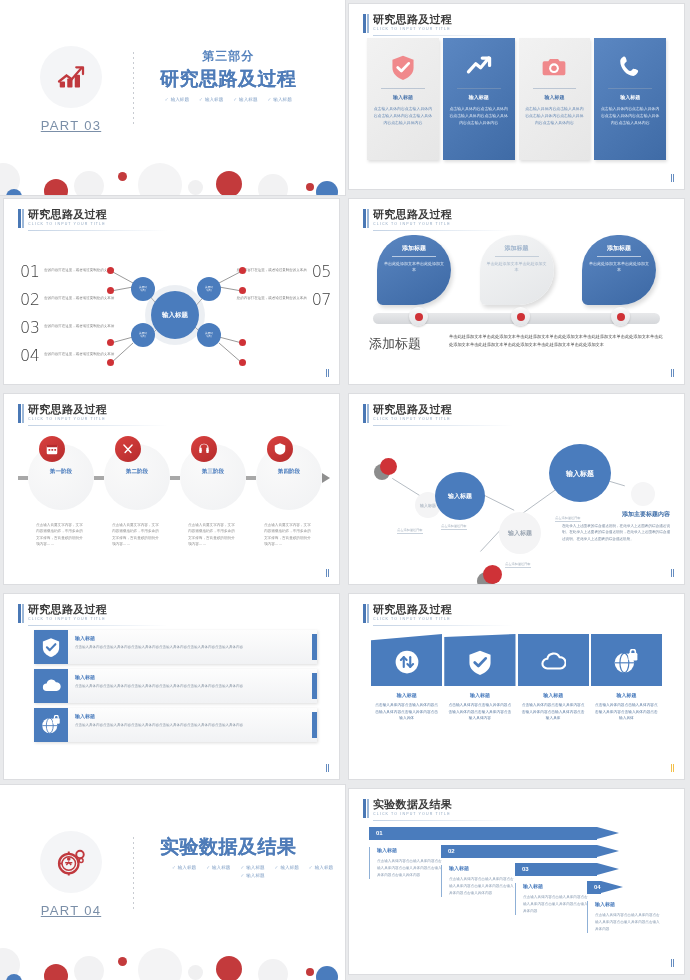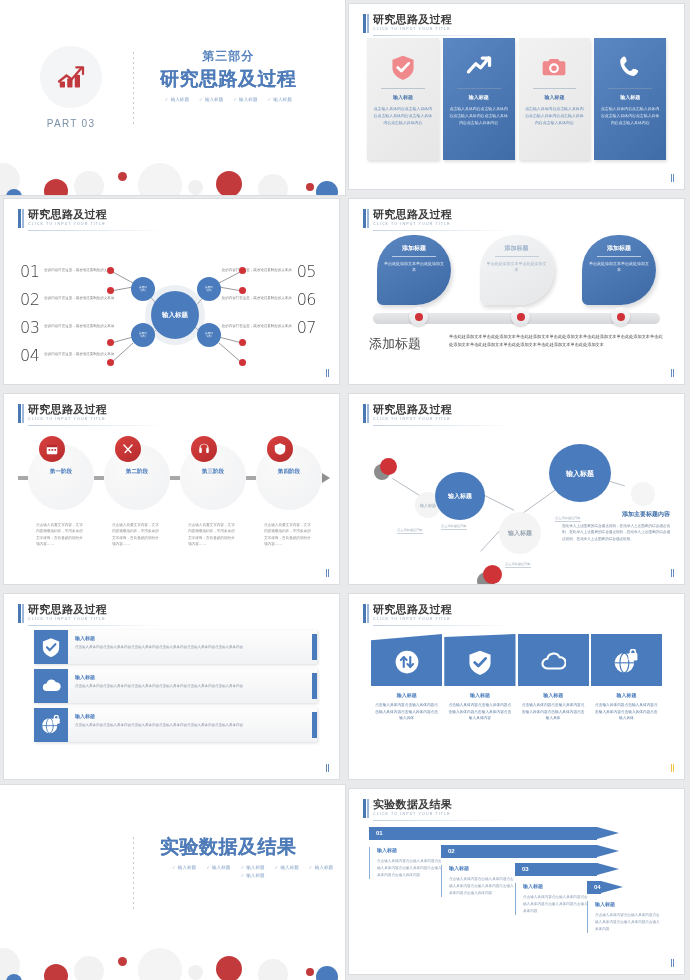--- a/index.html
+++ b/index.html
@@ -16,21 +16,21 @@
   .hdr .sub{ margin-left:10px; margin-top:2px; font-size:3.6px; color:#8fa6c0; letter-spacing:1.1px; }
   .hdr .rule{ position:absolute; left:10px; top:22px; width:140px; height:1px; background:linear-gradient(to right,#c3d2e4,#ffffff); }
   .pgmark{ position:absolute; right:9px; bottom:7px; width:4px; height:8px; background:repeating-linear-gradient(to right,#4a78b5 0 1px,#fff 1px 2px); opacity:.85;}
   .pgmark.orange{ background:repeating-linear-gradient(to right,#f0b429 0 1px,#fff 1px 2px); }
 
   
   .part{ position:absolute; inset:0; background:#fff; }
   .part .left{ position:absolute; left:34px; top:46px; width:74px; text-align:center; }
   .part .disc{ width:62px;height:62px;border-radius:50%;background:#f4f5f7;margin:0 auto;display:flex;align-items:center;justify-content:center; }
   .part .disc svg{ width:36px;height:36px; }
-  .part .pn{ margin-top:10px; font-size:10px; color:#7b8fa8; letter-spacing:1.3px; }
+  .part .pn{ margin-top:10px; font-size:13px; color:#7b8fa8; letter-spacing:1.3px;text-decoration:underline; }
   .part .divider{ position:absolute; left:133px; top:52px; width:1px; height:72px; background:repeating-linear-gradient(to bottom,#c8ccd2 0 2px,transparent 2px 5px); }
   .part .right{ position:absolute; left:160px; top:48px; }
   .part .t1{ font-size:12px; font-weight:bold; color:#5683bd; letter-spacing:1px; text-align:center; }
   .part .t2{ font-size:19px; font-weight:bold; letter-spacing:.5px; color:#4f7cb8;
              background:linear-gradient(to bottom,#7ba3d6 0%,#3d6aa8 100%); -webkit-background-clip:text; background-clip:text; -webkit-text-fill-color:transparent;
              text-shadow:0 0 0 #4f7cb8; margin-top:1px; }
   .part .chips{ margin-top:5px; display:flex; flex-wrap:wrap; gap:3px 10px; justify-content:center; }
   .part .chips span{ font-size:4.6px; color:#7d9dc4; white-space:nowrap; }
   .part .chips span b{ font-weight:normal; color:#9ab4d4; margin-right:2px; }
   .bubbles{ position:absolute; left:0; right:0; bottom:0; height:42px; }
@@ -43,21 +43,21 @@
   .card.blue{ background:linear-gradient(135deg,#5b87c2,#3f6ba6); }
   .card .ico{ height:42px; display:flex; align-items:center; justify-content:center; }
   .card .ico svg{ width:26px; height:26px; }
   .card .ct{ text-align:center; font-size:5px; font-weight:bold; padding-top:5px; margin:0 8px; border-top:1px solid rgba(140,160,185,.5); }
   .card .cb{ margin-top:5px; text-align:center; font-size:3.9px; line-height:7px; }
   .card.light .ct{ color:#4b76ad; } .card.light .cb{ color:#5b80b0; }
   .card.blue .ct{ color:#fff; } .card.blue .cb{ color:#eaf1fa; }
 
   
   .num-side{ position:absolute; top:58px; width:128px; }
-  .num-side.l{ left:16px; } .num-side.r{ right:23px; }
+  .num-side.l{ left:16px; } .num-side.r{ right:8px; }
   .nrow{ display:flex; align-items:center; gap:5px; height:28px; }
   .nrow .n{ font-size:16px; color:#3e3e3e; font-weight:300; letter-spacing:-.5px; font-family:"DejaVu Sans",sans-serif; }
   .nrow .tx{ font-size:3.5px; color:#7b7b7b; line-height:5.5px; }
   .num-side.r .nrow{ flex-direction:row-reverse; }
   .num-side.r .nrow .tx{ text-align:left; }
   .radial{ position:absolute; left:95px; top:58px; width:155px; height:120px; }
   .radial .hub{ position:absolute; left:52px; top:34px; width:48px;height:48px;border-radius:50%;background:#4a7cbd;color:#fff;
                 display:flex;align-items:center;justify-content:center;text-align:center;font-size:6.5px;line-height:8px;font-weight:bold;
                 box-shadow:0 0 0 6px rgba(200,210,222,.35); }
   .radial .sat{ position:absolute; width:24px;height:24px;border-radius:50%;background:#4a7cbd;color:#fff;
@@ -266,24 +266,20 @@
           </div>
       <div class="nrow">
             <span class="n">04</span>
             <span class="tx">您的内容打在这里，或者通过复制您的文本后</span>
           </div>
     </div>
 
     <div class="num-side r">
       <div class="nrow">
             <span class="n">05</span>
-            <span class="tx">您的内容打在这里，或者通过复制您的文本后</span>
-          </div>
-      <div class="nrow">
-            <span class="n">06</span>
             <span class="tx">您的内容打在这里，或者通过复制您的文本后</span>
           </div>
       <div class="nrow">
             <span class="n">07</span>
             <span class="tx">您的内容打在这里，或者通过复制您的文本后</span>
           </div>
     </div>
 
     <div class="radial">
       <svg class="links" viewBox="0 0 155 120">
@@ -600,20 +596,43 @@
         <h4>输入标题</h4>
         <p>点击输入具体内容点击输入具体内容点击输入具体内容点击输入具体内容点击输入具体</p>
       </div>
     </div>
     <div class="pgmark orange"></div>
   </div>
     </div>
 
   <div class="cell">
       <div class="slide part">
+    <div class="left">
+      <div class="disc">
+        <svg viewBox="0 0 48 48">
+              <g fill="none" stroke="#c0393e" stroke-width="3">
+                <circle cx="21" cy="26" r="13"></circle>
+              </g>
+        <g fill="#c0393e">
+                <circle cx="21" cy="26" r="9" fill="none" stroke="#c0393e" stroke-width="2"></circle>
+        <circle cx="21" cy="20" r="2.4"></circle>
+                <path d="M21 22.5 l4 5 -1.6 1.2 -2.4-3 -2.4 3 -1.6-1.2z"></path>
+                <rect x="16" y="24" width="10" height="2" rx="1"></rect>
+        <circle cx="36" cy="14" r="5" fill="none" stroke="#c0393e" stroke-width="2.6"></circle>
+        <circle cx="37.5" cy="22" r="2.6" fill="none" stroke="#c0393e" stroke-width="2"></circle>
+              </g>
+        <g stroke="#c0393e" stroke-width="2.6">
+                <line x1="21" y1="10" x2="21" y2="14"></line>
+                <line x1="8" y1="26" x2="12" y2="26"></line>
+                <line x1="21" y1="38" x2="21" y2="42"></line>
+              </g>
+            </svg>
+      </div>
+      <div class="pn">PART 04</div>
+    </div>
     <div class="divider"></div>
     <div class="right">
       <div class="t2">实验数据及结果</div>
       <div class="chips">
         <span><b>✓</b><em style="font-style:normal">输入标题</em></span>
         <span><b>✓</b><em style="font-style:normal">输入标题</em></span>
         <span><b>✓</b><em style="font-style:normal">输入标题</em></span>
         <span><b>✓</b><em style="font-style:normal">输入标题</em></span>
         <span><b>✓</b><em style="font-style:normal">输入标题</em></span>
         <span><b>✓</b><em style="font-style:normal">输入标题</em></span>

